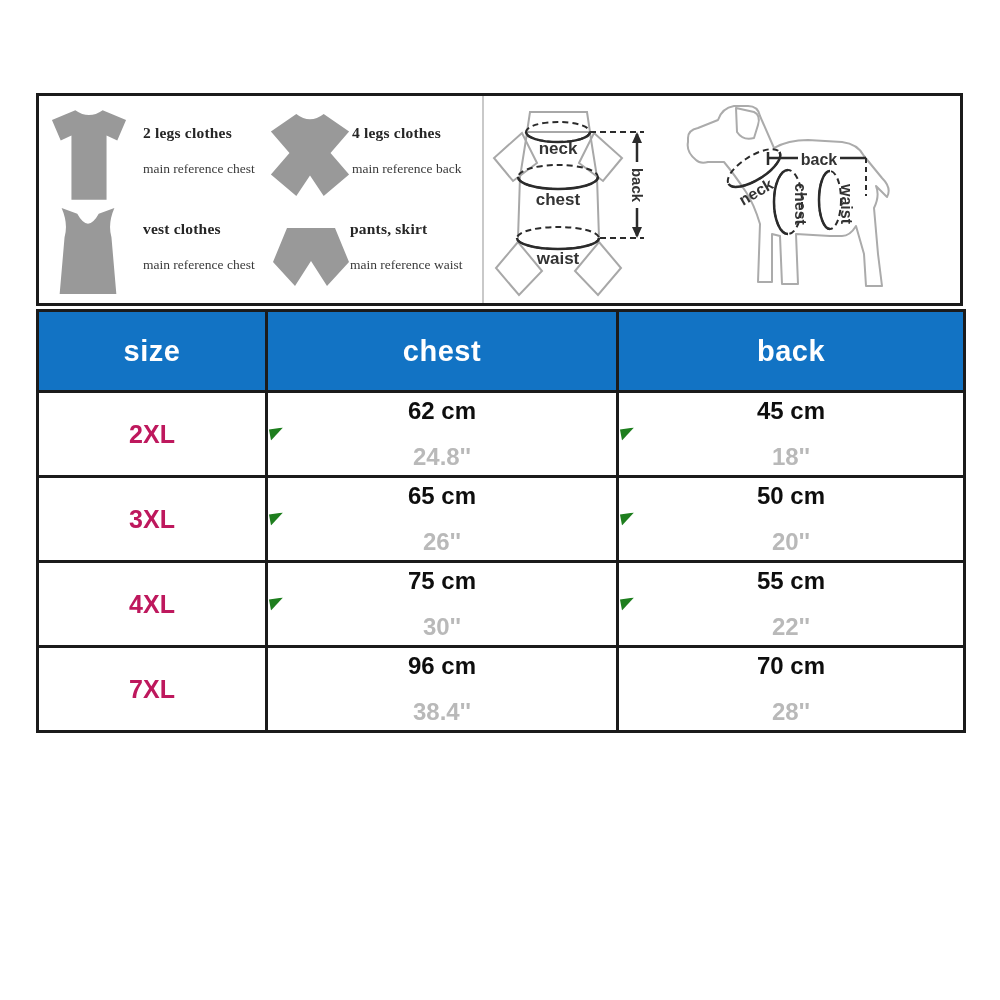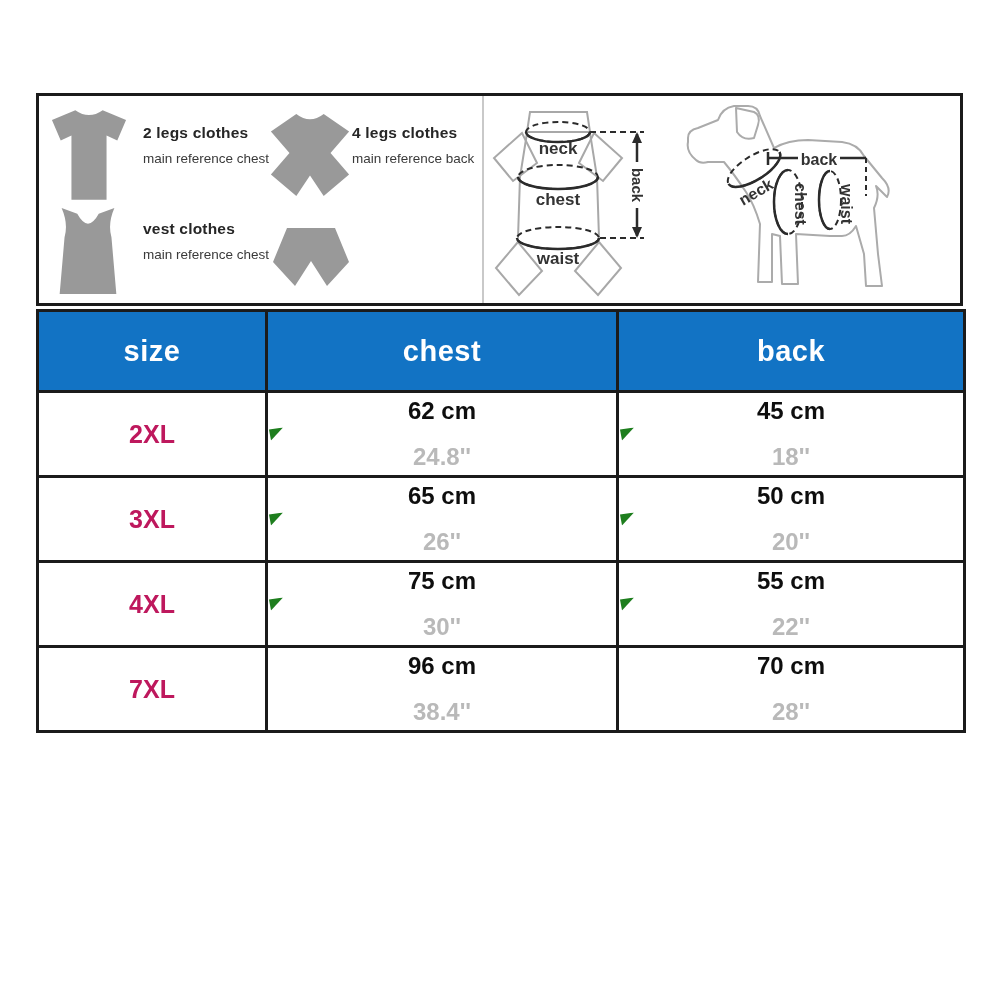--- a/index.html
+++ b/index.html
@@ -3,26 +3,26 @@
 <meta charset="utf-8">
 <style>
   * { margin:0; padding:0; box-sizing:border-box; }
   html,body { background:#ffffff; }
   .canvas { position:relative; width:1000px; height:1000px; background:#fff;
             font-family:"Liberation Sans","DejaVu Sans",sans-serif; overflow:hidden; }
 
   
   .top-section { position:absolute; left:36px; top:93px; width:927px; height:213px;
                  border:3px solid #1b1b1b; background:#fff; display:flex; }
-  .icons-panel { position:relative; width:445px; height:100%; border-right:2px solid #c9c9c9; }
+  .icons-panel { position:relative; width:445px; height:100%; border-right:2px solid #c9c9c9;font-family:Liberation Serif, serif; }
   .guide-icon { position:absolute; }
   .guide-icon svg { display:block; width:100%; height:100%; }
   .guide-text { position:absolute; }
   .guide-title { font-size:15.5px; font-weight:bold; color:#262626; letter-spacing:.2px; }
-  .guide-sub   { font-size:13.5px; color:#3a3a3a; margin-top:9px; }
+  .guide-sub   { font-size:13.5px; color:#3a3a3a; margin-top:19px; }
 
   .diagrams-panel { position:relative; flex:1; }
   .garment-svg { position:absolute; left:6px;  top:5px; }
   .dog-svg     { position:absolute; left:200px; top:8px; }
   .diag-label { font-family:"Liberation Sans","DejaVu Sans",sans-serif; font-weight:bold; fill:#333; }
 
   
   .size-table { position:absolute; left:36px; top:309px; width:927px;
                 border-collapse:collapse; table-layout:fixed; }
   .size-table th, .size-table td { border:3px solid #1b1b1b; text-align:center; vertical-align:middle; background:#fff; }
@@ -72,20 +72,24 @@
       <div class="guide-text" style="left:104px; top:124px;">
         <div class="guide-title">vest clothes</div>
         <div class="guide-sub">main reference chest</div>
       </div>
 
       <div class="guide-icon" style="left:234px; top:132px; width:76px; height:58px;">
         <svg viewBox="0 0 76 58">
             <path fill="#999999" d="M 14,0 L 62,0 L 76,34 L 54,58 L 38,33 L 22,58 L 0,34 Z"></path>
           </svg>
       </div>
+      <div class="guide-text" style="left:311px; top:124px;">
+        <div class="guide-title">pants, skirt</div>
+        <div class="guide-sub">main reference waist</div>
+      </div>
     </div>
 
     <div class="diagrams-panel">
 
       <svg class="garment-svg" width="175" height="196" viewBox="0 0 175 196">
 
         <polygon points="32,32 4,57 23,80 47,62" fill="#fff" stroke="#a8a8a8" stroke-width="2"></polygon>
         <polygon points="104,32 132,57 113,80 89,62" fill="#fff" stroke="#a8a8a8" stroke-width="2"></polygon>
         <polygon points="28,141 6,167 29,194 52,170" fill="#fff" stroke="#a8a8a8" stroke-width="2"></polygon>
         <polygon points="109,141 131,167 108,194 85,170" fill="#fff" stroke="#a8a8a8" stroke-width="2"></polygon>

